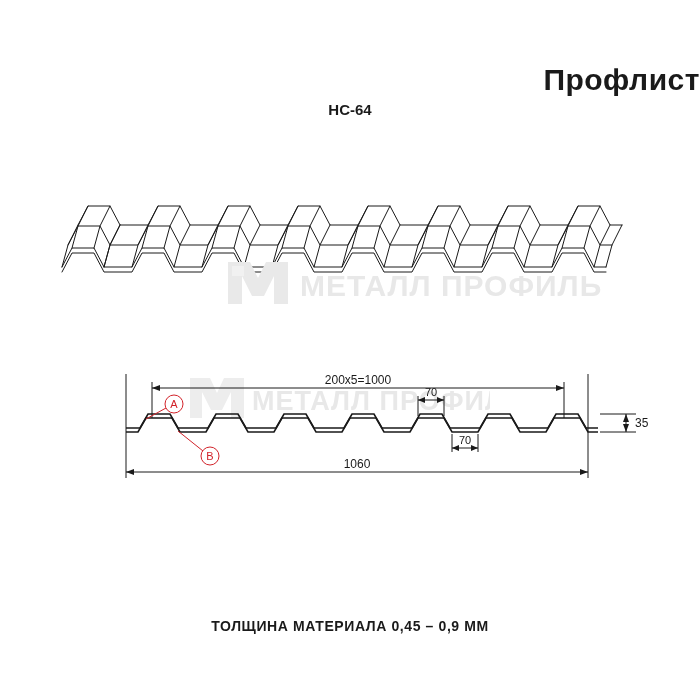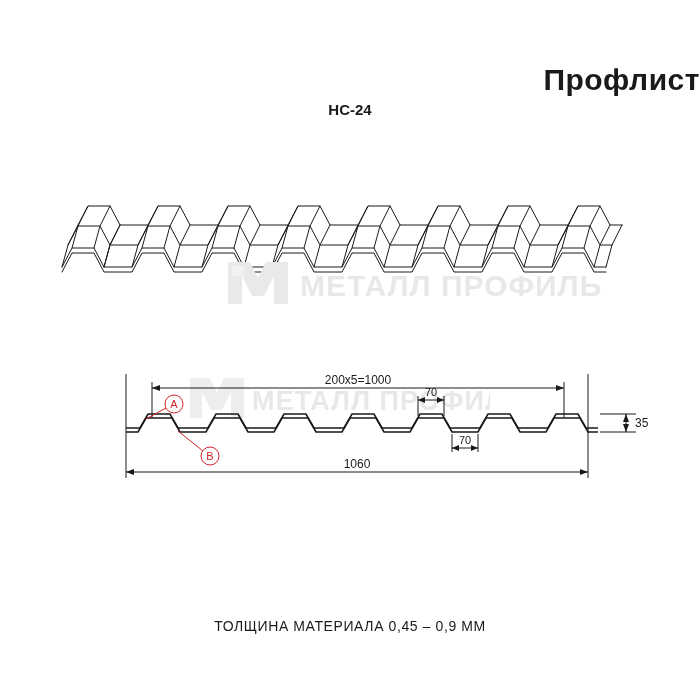--- a/index.html
+++ b/index.html
@@ -72,33 +72,33 @@
     height: 62px;
     pointer-events: none;
   }
   .footer {
     position: absolute;
     top: 618px;
     left: 0;
     width: 700px;
     text-align: center;
     font-size: 14px;
-    font-weight: normal;
+    font-weight: bold;
     letter-spacing: 0.6px;
     color: #1a1a1a;
   }
   svg { display: block; }
 </style>
 </head>
 <body>
 
 <div class="page">
 
   <div class="title">Профлист</div>
-  <div class="subtitle">НС-24</div>
+  <div class="subtitle">НС-64</div>
 
   <div class="iso-wrap">
     <svg width="580" height="150" viewBox="0 0 580 150">
       <g fill="none" stroke="#1a1a1a" stroke-width="1" stroke-linejoin="round" stroke-linecap="round">
 
         <path d="M18 55 L28 36 L50 36 L60 55 L88 55 L98 36 L120 36 L130 55 L158 55 L168 36 L190 36 L200 55 L228 55 L238 36 L260 36 L270 55 L298 55 L308 36 L330 36 L340 55 L368 55 L378 36 L400 36 L410 55 L438 55 L448 36 L470 36 L480 55 L508 55 L518 36 L540 36 L550 55 L562 55"></path>
 
         <path d="M8 75 L18 56 L40 56 L50 75 L78 75 L88 56 L110 56 L120 75 L148 75 L158 56 L180 56 L190 75 L218 75 L228 56 L250 56 L260 75 L288 75 L298 56 L320 56 L330 75 L358 75 L368 56 L390 56 L400 75 L428 75 L438 56 L460 56 L470 75 L498 75 L508 56 L530 56 L540 75 L552 75"></path>
 
         <path d="M2 97 L12 78 L34 78 L44 97 L72 97 L82 78 L104 78 L114 97 L142 97 L152 78 L174 78 L184 97 L212 97 L222 78 L244 78 L254 97 L282 97 L292 78 L314 78 L324 97 L352 97 L362 78 L384 78 L394 97 L422 97 L432 78 L454 78 L464 97 L492 97 L502 78 L524 78 L534 97 L546 97"></path>

